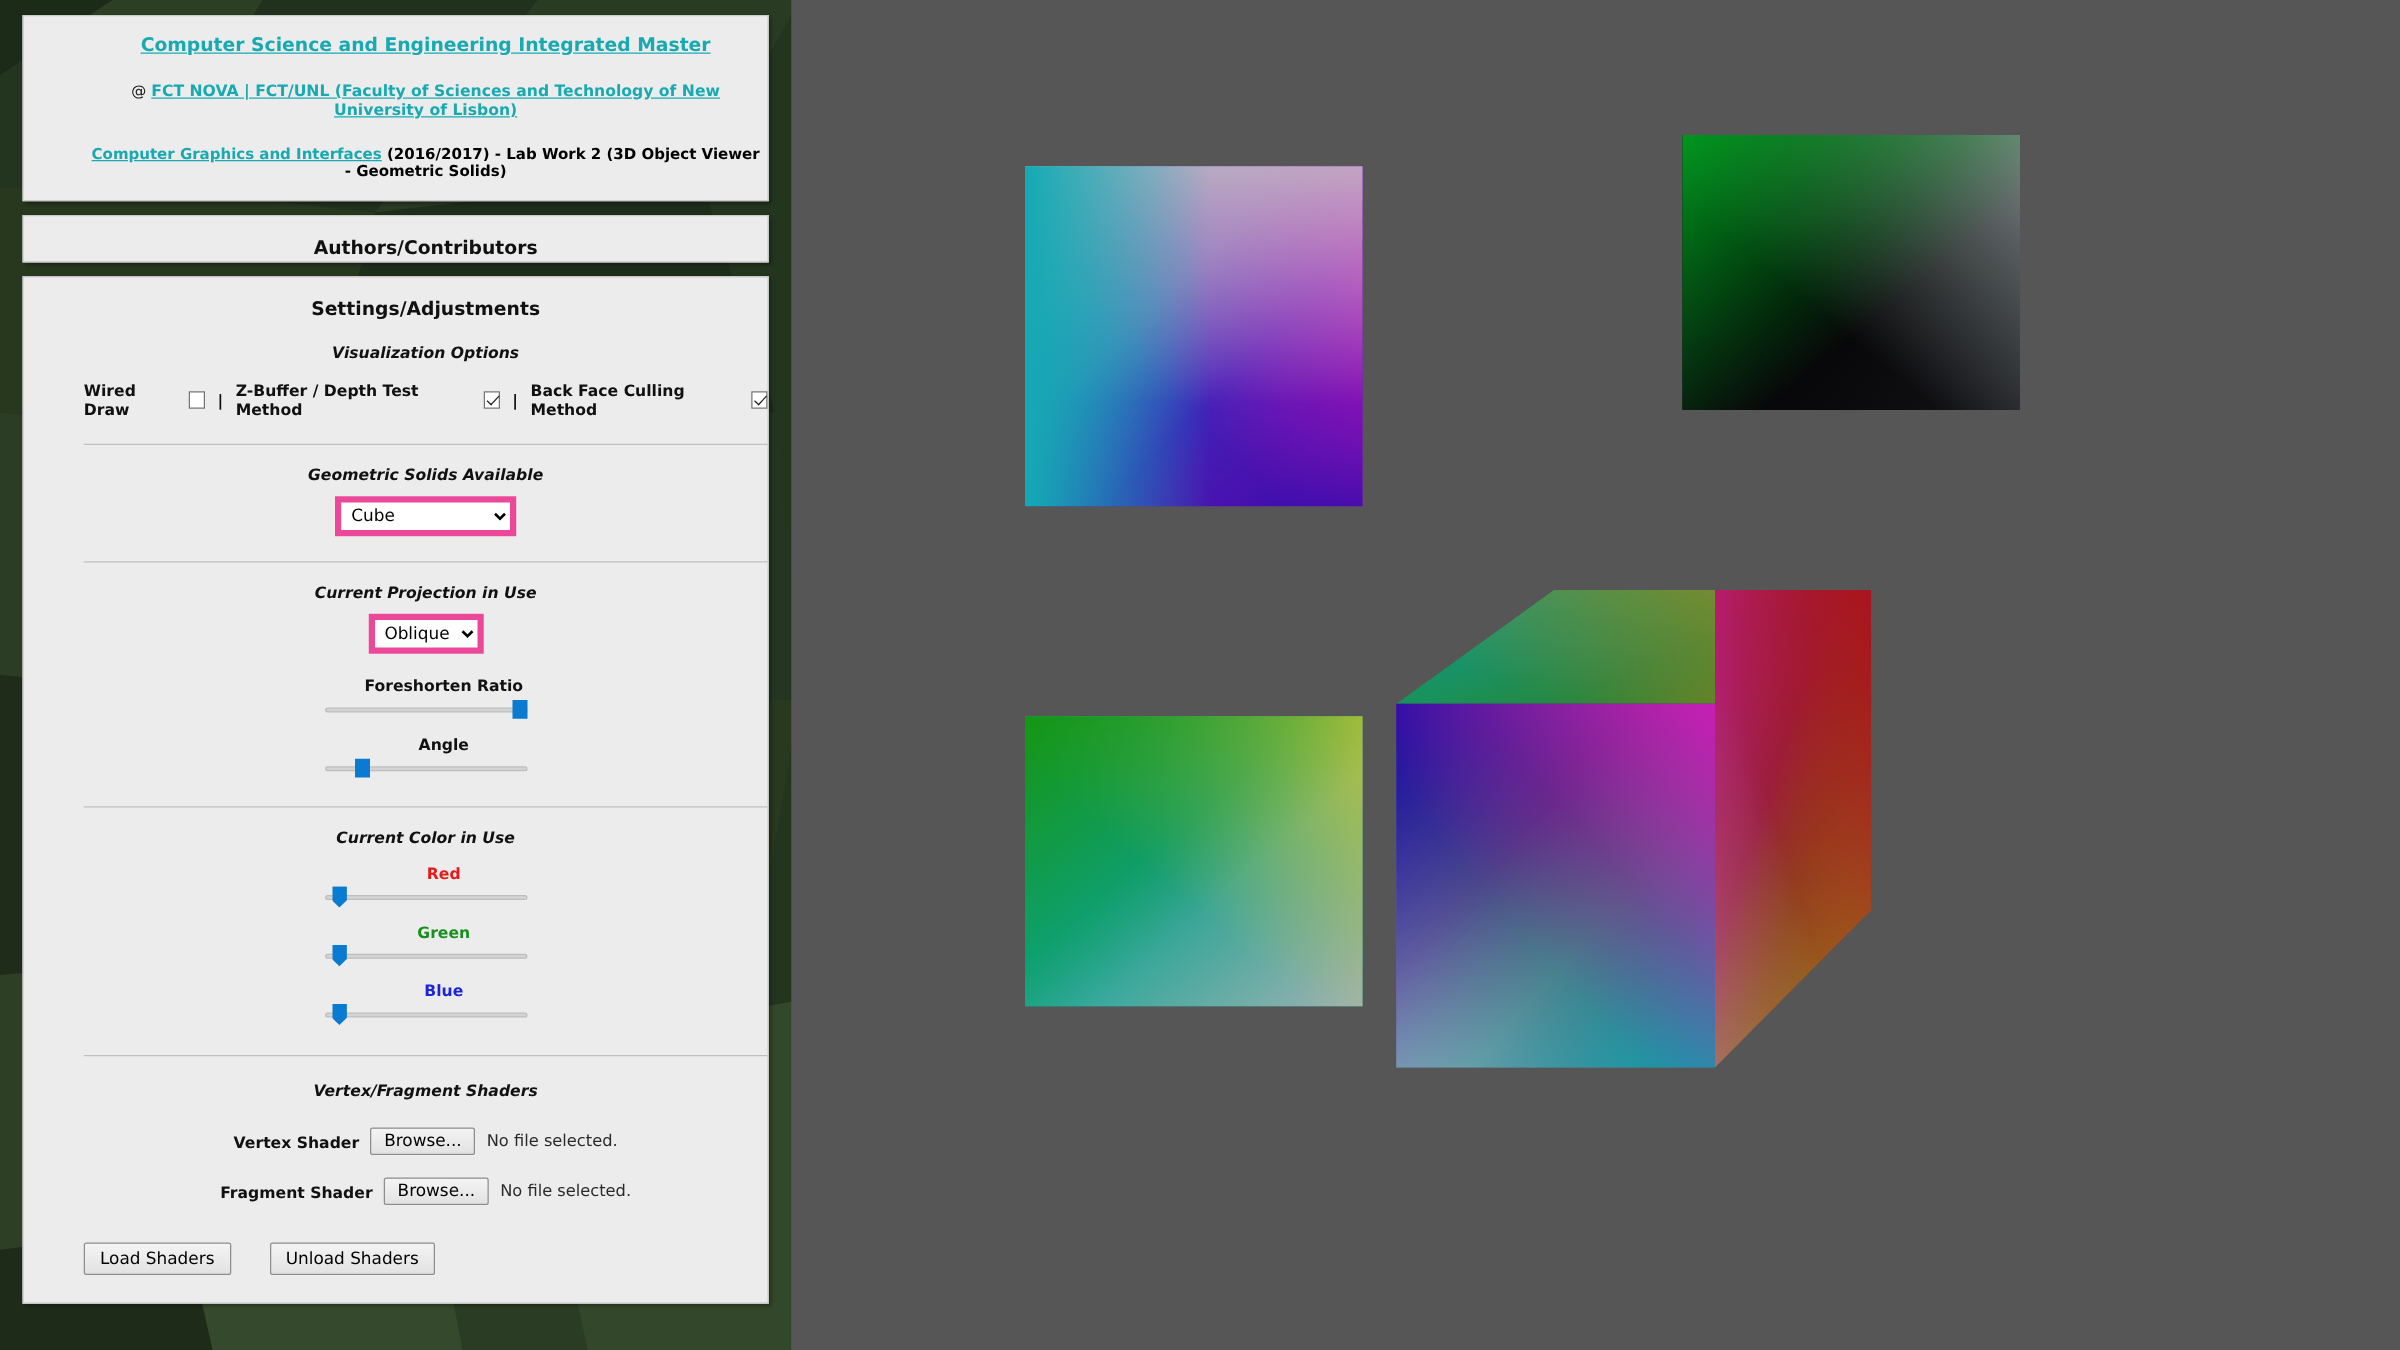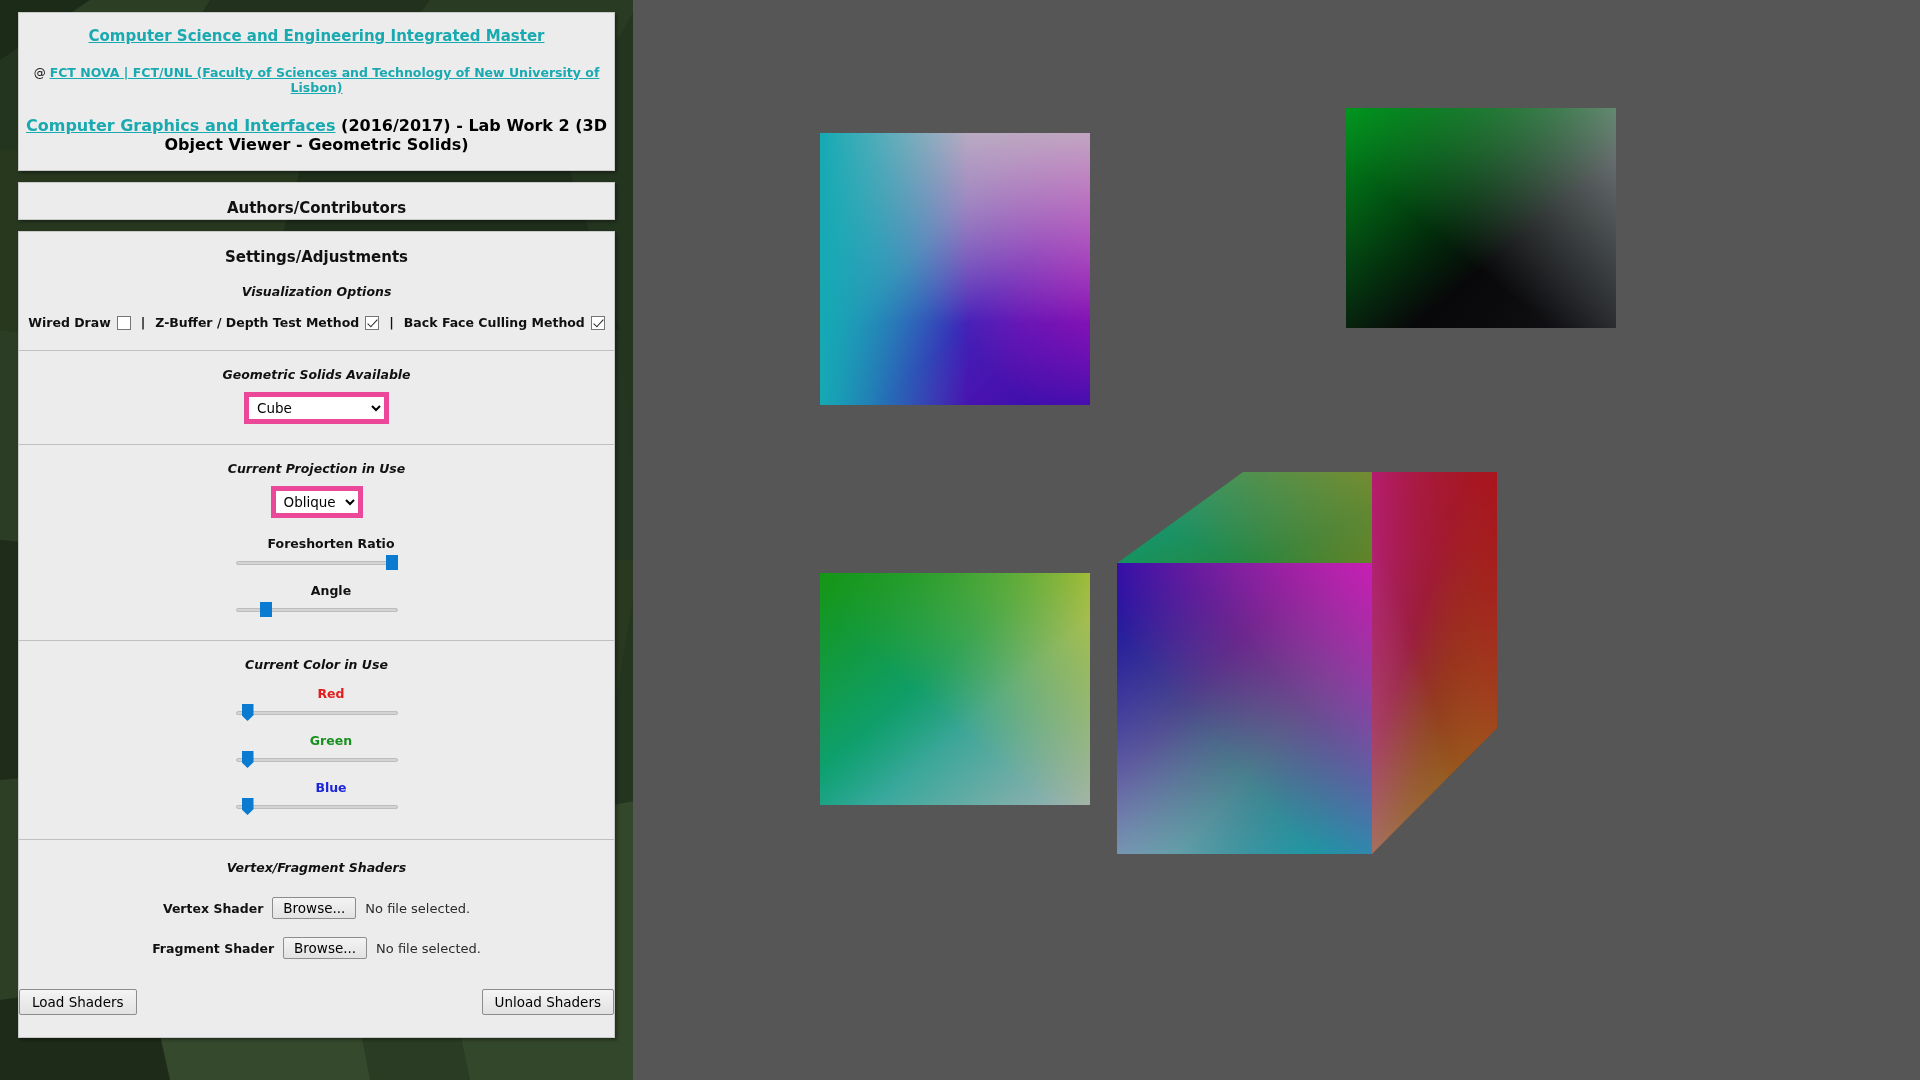--- a/index.html
+++ b/index.html
@@ -127,34 +127,35 @@
     left: 18px; top: 12px;
     width: 597px;
     font-size: 13px;
     color: #111;
   }
   .card {
     background: #ececec;
     border: 1px solid #c9c9c9;
     box-shadow: 2px 2px 3px rgba(0,0,0,0.35);
     margin-bottom: 11px;
+    padding-left: 48px;
   }
 
   .hdr-line { text-align: center; padding: 4px 6px; }
 
   a.link {
     color: #18aab0;
     text-decoration: underline;
     font-weight: bold;
   }
   a.link.italic { }
 
   .title-1 { font-size: 15px; padding-top: 14px; }
   .title-2 { font-size: 12.5px; padding-top: 16px; }
-  .title-3 { font-size: 16px; padding-top: 17px; padding-bottom: 16px; font-weight: bold; }
+  .title-3 { font-size: 12px; padding-top: 17px; padding-bottom: 16px; font-weight: bold; }
   .plain { color: #000; font-weight: bold; }
 
   .section-title {
     text-align:center; font-weight:bold; font-size:15px;
     padding: 16px 0 2px 0;
   }
   .sub-title {
     text-align:center; font-weight:bold; font-style:italic;
     font-size:12.5px;
     padding: 16px 0 4px 0;
@@ -229,21 +230,21 @@
   .fbtn {
     font-family: "DejaVu Sans","Liberation Sans",sans-serif;
     font-size: 13.5px;
     background: linear-gradient(#f4f4f4,#e2e2e2);
     border: 1px solid #8d8d8d;
     border-radius: 2px;
     padding: 2px 10px;
     color:#000;
   }
   .nofile { color:#2b2b2b; font-size:13px; }
-  .btn-row { display:flex; justify-content:space-between; gap:13px; padding: 20px 0 22px 0; }
+  .btn-row { display:flex; justify-content:flex-start; gap:31px; padding: 20px 0 22px 0; }
   .abtn {
     font-family: "DejaVu Sans","Liberation Sans",sans-serif;
     font-size: 13.5px;
     background: linear-gradient(#f4f4f4,#e2e2e2);
     border: 1px solid #8d8d8d;
     border-radius: 2px;
     padding: 4px 12px;
     color:#000;
   }
   .at-icon { font-size: 12px; color:#111; }

